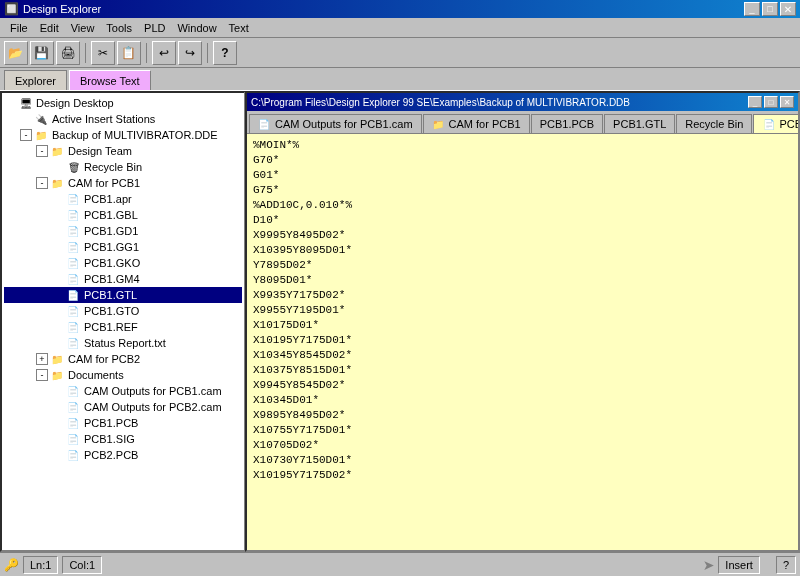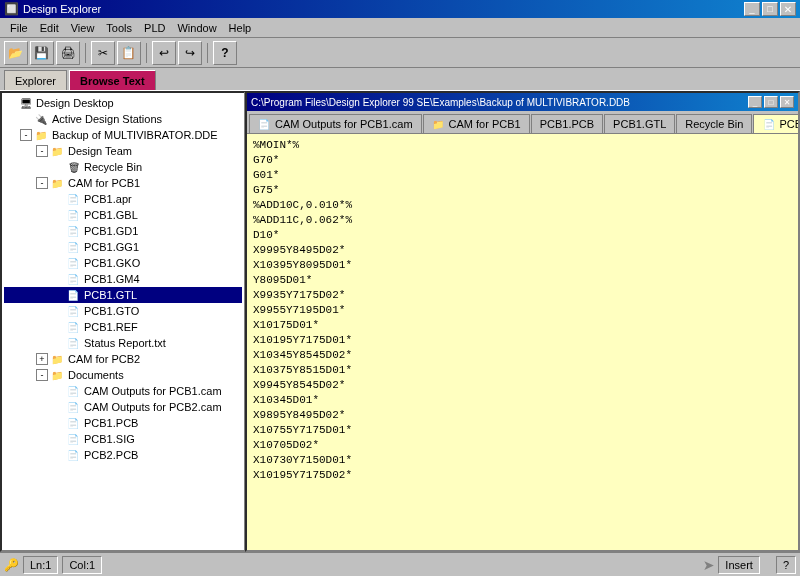--- a/index.html
+++ b/index.html
@@ -102,23 +102,23 @@
       border-bottom: none;
       background: #c0c0c0;
       cursor: pointer;
       font-size: 11px;
       height: 20px;
       display: flex;
       align-items: center;
       margin-right: 2px;
     }
     .tab.active {
-      background: #be185d;
+      background: #f0abfc;
       border-color: #ffffff #808080 #c0c0c0 #ffffff;
-      font-weight: bold;
+      font-weight: normal;
       z-index: 1;
     }
 
     
     .main-content {
       display: flex;
       height: calc(576px - 18px - 20px - 30px - 22px - 24px);
       background: #c0c0c0;
       border-top: 1px solid #ffffff;
     }
@@ -296,21 +296,21 @@
   </div>
 </div>
 
 <div class="menu-bar">
   <span class="menu-item">File</span>
   <span class="menu-item">Edit</span>
   <span class="menu-item">View</span>
   <span class="menu-item">Tools</span>
   <span class="menu-item">PLD</span>
   <span class="menu-item">Window</span>
-  <span class="menu-item">Help</span>
+  <span class="menu-item">Text</span>
 </div>
 
 <div class="toolbar">
   <div class="toolbar-btn" title="Open">📂</div>
   <div class="toolbar-btn" title="Save">💾</div>
   <div class="toolbar-btn" title="Print">🖨</div>
   <div class="toolbar-separator"></div>
   <div class="toolbar-btn" title="Cut">✂</div>
   <div class="toolbar-btn" title="Paste">📋</div>
   <div class="toolbar-separator"></div>
@@ -336,21 +336,21 @@
     <div id="tree-container">
         <div class="tree-item">
           <span style="display:inline-block;width:14px;"></span>
           <span class="tree-icon">🖥</span>
           <span class="tree-label">Design Desktop</span>
         </div>
         <div class="tree-item">
           <span class="indent" style="display:inline-block;width:16px;"></span>
           <span style="display:inline-block;width:14px;"></span>
           <span class="tree-icon">🔌</span>
-          <span class="tree-label">Active Design Stations</span>
+          <span class="tree-label">Active Insert Stations</span>
         </div>
         <div class="tree-item">
           <span class="indent" style="display:inline-block;width:16px;"></span>
           <span class="expand-btn">-</span>
           <span class="tree-icon">📁</span>
           <span class="tree-label">Backup of MULTIVIBRATOR.DDE</span>
         </div>
         <div class="tree-item">
           <span class="indent" style="display:inline-block;width:16px;"></span>
           <span class="indent" style="display:inline-block;width:16px;"></span>
@@ -545,24 +545,24 @@
       </div>
 
     </div>
 
     <div class="text-content" id="text-content">
         <div class="text-line">%MOIN*%</div>
         <div class="text-line">G70*</div>
         <div class="text-line">G01*</div>
         <div class="text-line">G75*</div>
         <div class="text-line">%ADD10C,0.010*%</div>
-        <div class="text-line">%ADD11C,0.062*%</div>
         <div class="text-line">D10*</div>
         <div class="text-line">X9995Y8495D02*</div>
         <div class="text-line">X10395Y8095D01*</div>
+        <div class="text-line">Y7895D02*</div>
         <div class="text-line">Y8095D01*</div>
         <div class="text-line">X9935Y7175D02*</div>
         <div class="text-line">X9955Y7195D01*</div>
         <div class="text-line">X10175D01*</div>
         <div class="text-line">X10195Y7175D01*</div>
         <div class="text-line">X10345Y8545D02*</div>
         <div class="text-line">X10375Y8515D01*</div>
         <div class="text-line">X9945Y8545D02*</div>
         <div class="text-line">X10345D01*</div>
         <div class="text-line">X9895Y8495D02*</div>

